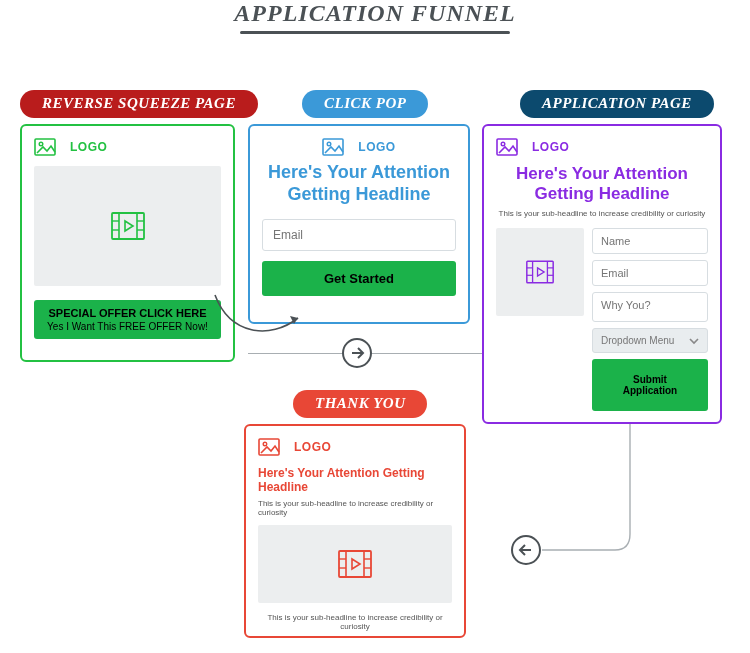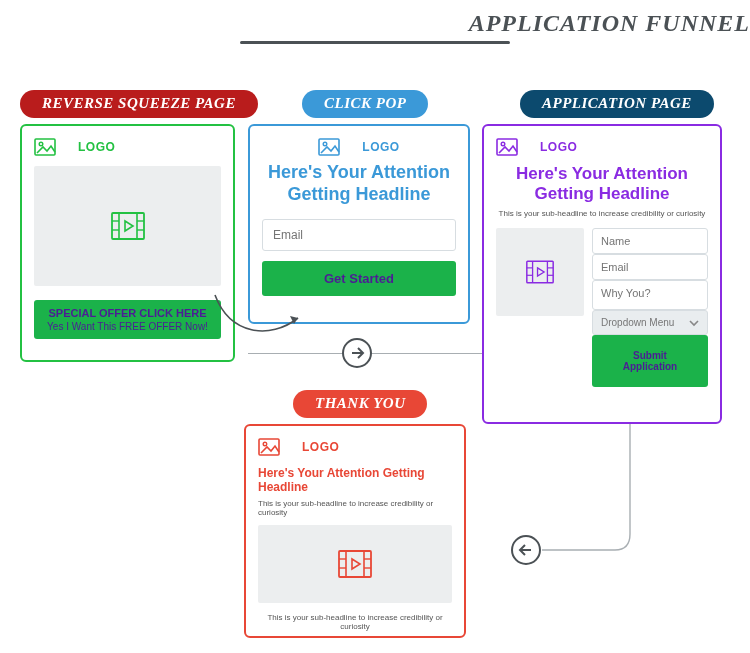--- a/index.html
+++ b/index.html
@@ -1,40 +1,40 @@
 <!DOCTYPE html>
 <html><head>
 <meta charset="utf-8">
 <style>
   *{box-sizing:border-box;margin:0;padding:0;font-family:"Helvetica Neue",Arial,sans-serif}
   body{background:#fff;width:750px;height:653px;position:relative;overflow:hidden}
-  .title{position:absolute;top:10px;left:0;right:0;text-align:right}
+  .title{position:absolute;top:0;left:0;right:0;text-align:center}
   .title h1{font-family:"Comic Sans MS","Marker Felt",cursive;font-style:italic;font-weight:700;color:#4b5155;letter-spacing:1px;font-size:24px}
   .underline{width:270px;height:0;border-top:3px solid #4b5155;margin:4px auto 0;border-radius:2px}
   .pill{position:absolute;padding:5px 22px 6px;border-radius:999px;font-family:"Comic Sans MS","Marker Felt",cursive;font-style:italic;font-weight:700;color:#fff;font-size:15px;letter-spacing:.5px;white-space:nowrap}
   .pill-green{background:#b91c1c;left:20px;top:90px}
   .pill-blue{background:#3b99d8;left:302px;top:90px}
   .pill-purple{background:#0c4a6e;left:520px;top:90px}
   .pill-red{background:#e84736;left:293px;top:390px}
   .card{position:absolute;background:#fff;border-radius:6px;padding:12px}
   .c-green{border:2px solid #23c142;left:20px;top:124px;width:215px;height:238px}
   .c-blue{border:2px solid #3b99d8;left:248px;top:124px;width:222px;height:200px}
   .c-purple{border:2px solid #8a2be2;left:482px;top:124px;width:240px;height:300px}
   .c-red{border:2px solid #e84736;left:244px;top:424px;width:222px;height:214px}
-  .logo-row{display:flex;align-items:center;gap:22px;font-weight:800;font-size:12px;letter-spacing:.5px}
+  .logo-row{display:flex;align-items:center;gap:14px;font-weight:800;font-size:12px;letter-spacing:.5px}
   .logo-row.center{justify-content:center}
   .img-ic{width:22px;height:18px;flex:0 0 auto}
   .placeholder{background:#eceeef;border-radius:2px;display:flex;align-items:center;justify-content:center}
   .vid-ic{width:34px;height:28px}
   .headline{font-weight:800;text-align:center;line-height:1.2}
   .subhead{font-size:8px;color:#555;text-align:center;margin-top:4px}
-  .btn{border:none;border-radius:3px;color:#4c1d95;font-weight:700;text-align:center;cursor:pointer;width:100%}
+  .btn{border:none;border-radius:3px;color:#000000;font-weight:700;text-align:center;cursor:pointer;width:100%}
   .green-btn{background:#1bb24a}
   .input{background:#fff;border:1px solid #d7dde1;border-radius:3px;font-size:11px;color:#888;padding:6px 8px;width:100%}
-  .c-purple .form-col{display:flex;flex-direction:column;flex:1}
+  .c-purple .form-col{display:flex;flex-direction:column;gap:6px;flex:1}
   .c-purple .row{display:flex;gap:8px;margin-top:10px}
   .dropdown{display:flex;align-items:flex-end;justify-content:space-between;background:#e9edef;border:1px solid #d7dde1;border-radius:3px;font-size:10px;color:#777;padding:6px 8px}
   .chev{width:10px;height:10px}
   .arrow-circ{position:absolute;width:30px;height:30px;border:2px solid #4b5155;border-radius:50%;display:flex;align-items:center;justify-content:center;background:#fff}
   .ac1{left:342px;top:338px}
   .ac2{left:511px;top:535px}
   .hr-line{position:absolute;height:0;border-top:1px solid #a8aeb2}
   svg.curve{position:absolute;overflow:visible}
 </style>
 </head>

